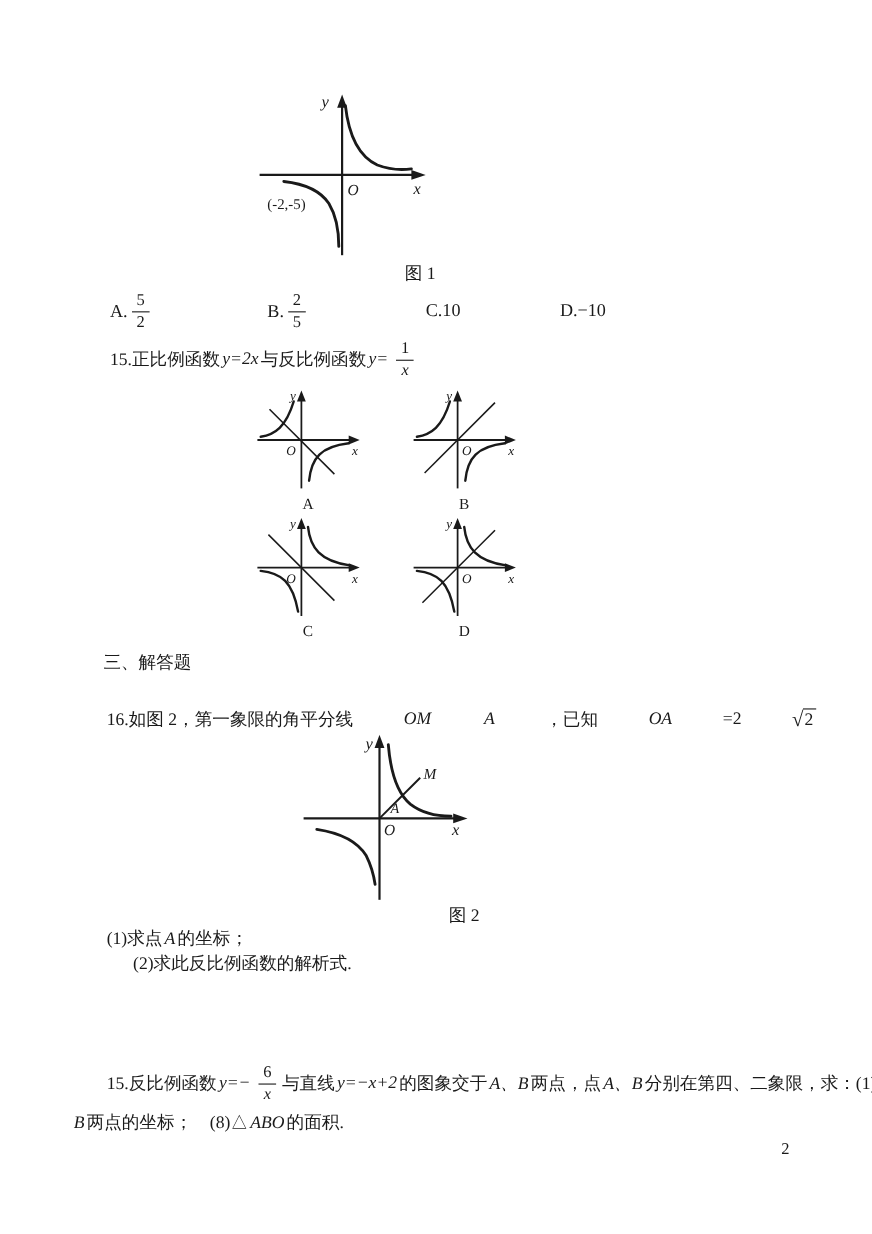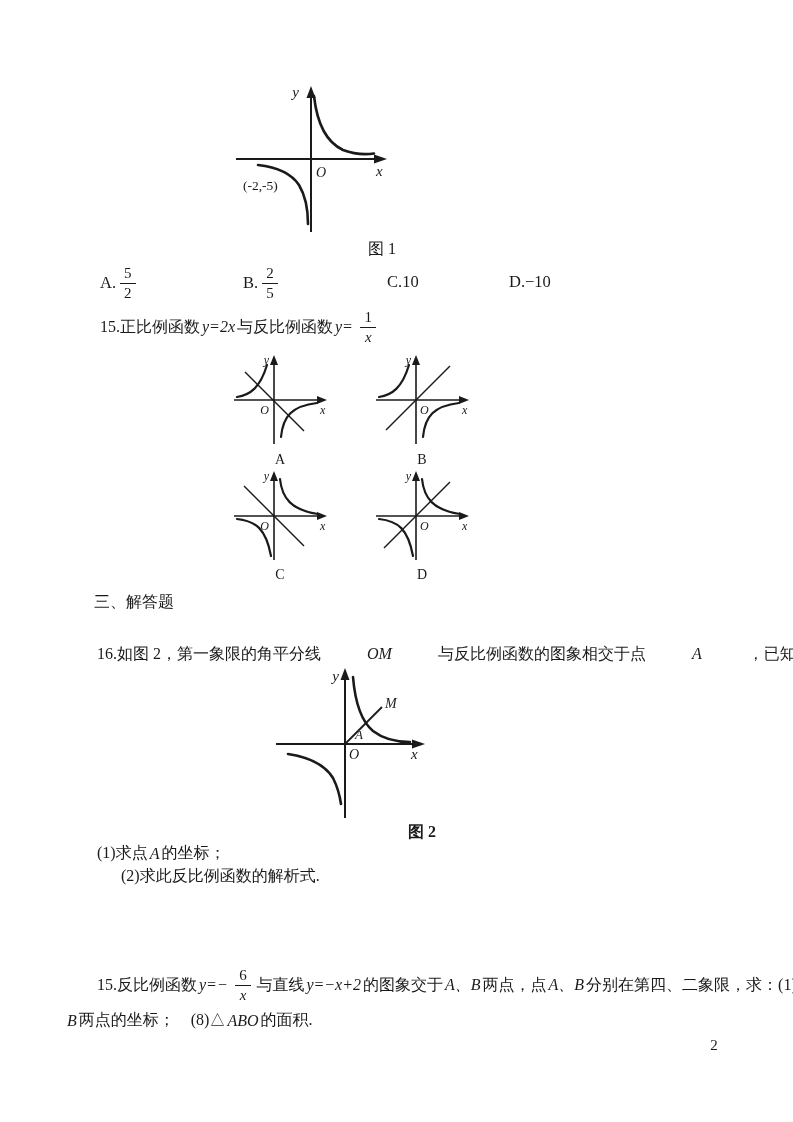--- a/index.html
+++ b/index.html
@@ -134,38 +134,38 @@
     <text x="90" y="62" font-size="12">x</text>
     <text x="48" y="62" font-size="12">O</text>
   </svg>
   <div class="mini-caption" style="left:372px; top:567px; width:100px;">D</div>
 
   <div class="line" style="left:65px; top:592px;margin-left:29px;">
     <span class="t">三、解答题</span>
   </div>
 
   <div class="line" style="left:97px; top:640px; height:28px;gap:44px;">
-    <span class="t">16.如图 2，第一象限的角平分线</span><span class="m">OM</span><span class="t">与反比例函数的图象相交于点</span><span class="m">A</span><span class="t">，已知</span><span class="m">OA</span><span class="t">=2</span><span class="sqrt"><span class="sqrt-sign">√</span><span class="sqrt-rad">2</span></span><span class="t">．</span>
+    <span class="t">16.如图 2，第一象限的角平分线</span><span class="m">OM</span><span class="m">A</span><span class="t">，已知</span><span class="m">OA</span><span class="t">=2</span><span class="sqrt"><span class="sqrt-sign">√</span><span class="sqrt-rad">2</span></span><span class="t">．</span>
   </div>
 
   <svg style="left:268px; top:664px;" width="168" height="158" viewBox="0 0 168 158">
     <line class="ax" x1="77" y1="154" x2="77" y2="13"></line>
     <polygon class="ah" points="77,4 72.5,16 81.5,16"></polygon>
     <line class="ax" x1="8" y1="80" x2="148" y2="80"></line>
     <polygon class="ah" points="157,80 144,75.5 144,84.5"></polygon>
     <line class="sline" x1="77" y1="80" x2="114" y2="43" style="stroke-width:1.8;"></line>
     <path class="curve" d="M85,13 C87,37 93,57 105,67 C116,75.5 131,78 142,78"></path>
     <path class="curve" d="M20,90 C40,93 57,101 65,114 C70,124 72,133 73,140"></path>
     <text x="71" y="17" text-anchor="end" font-size="15">y</text>
     <text x="143" y="95" font-size="15">x</text>
     <text x="81" y="95" font-size="14">O</text>
     <text x="117" y="44" font-size="14">M</text>
     <text x="87" y="75" font-size="13">A</text>
   </svg>
-  <div class="caption" style="left:268px; top:822px; width:168px;font-weight:bold;">图 2</div>
+  <div class="caption" style="left:268px; top:822px; width:168px;">图 2</div>
 
   <div class="line" style="left:97px; top:843px;align-items:center;">
     <span class="t">(1)求点</span><span class="m">A</span><span class="t">的坐标；</span>
   </div>
   <div class="line" style="left:97px; top:866px;margin-left:24px;">
     <span class="t">(2)求此反比例函数的解析式.</span>
   </div>
 
   <div class="line" style="left:97px; top:963px; height:44px;">
     <span class="t">15.反比例函数</span><span class="m">y=−</span><span class="frac"><span class="fnum">6</span><span class="fden m">x</span></span><span class="t">与直线</span><span class="m">y=−x+2</span><span class="t">的图象交于</span><span class="m">A、B</span><span class="t">两点，点</span><span class="m">A、B</span><span class="t">分别在第四、二象限，求：(1)</span>

